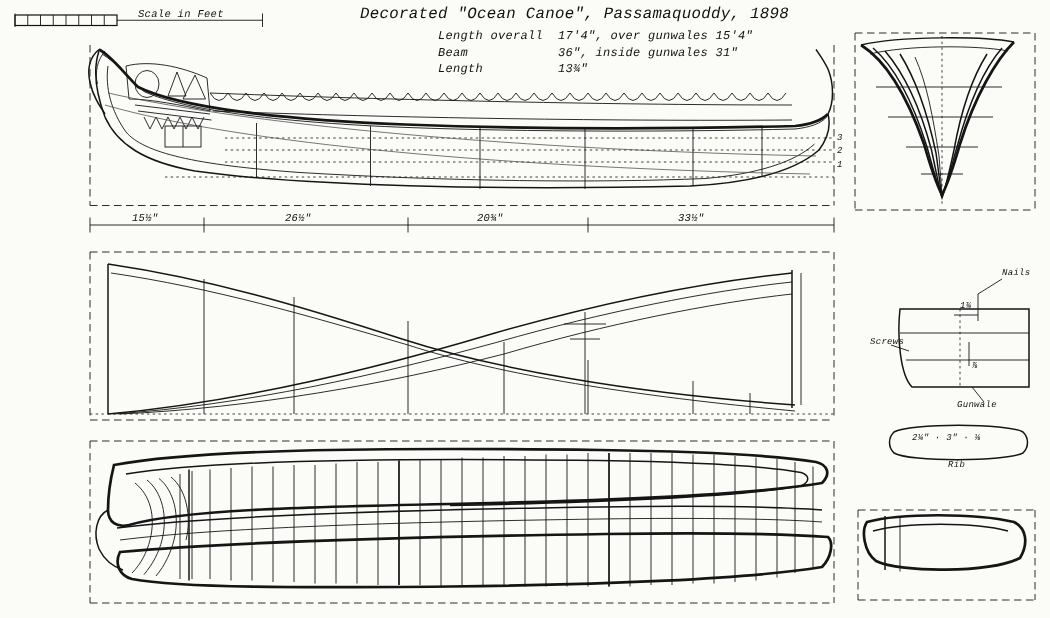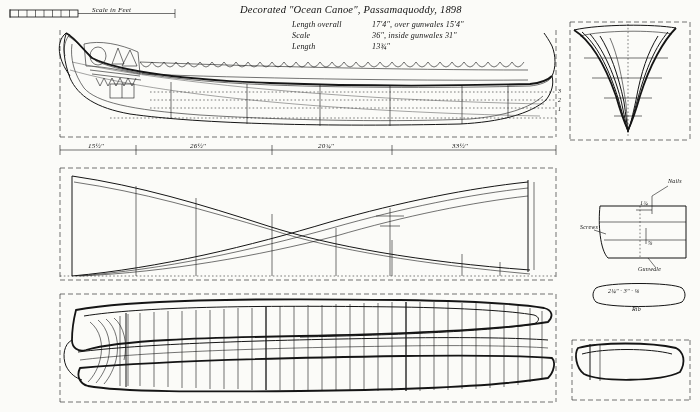--- a/index.html
+++ b/index.html
@@ -1,18 +1,18 @@
 <!DOCTYPE html>
 <html><head>
 <meta charset="utf-8">
 <style>
   html,body{margin:0;padding:0;background:#ffffff;}
   body{width:700px;height:412px;overflow:hidden;font-family:"Liberation Serif",serif;color:#1a1a1a;}
   #sheet{position:relative;width:700px;height:412px;background:#fbfbf8;}
-  .lbl{position:absolute;white-space:nowrap;font-family:Liberation Serif, serif;color:#111;letter-spacing:.2px;}
+  .lbl{position:absolute;white-space:nowrap;font-family:Liberation Mono, monospace;color:#111;letter-spacing:.2px;}
   .title{font-size:10.5px;font-style:italic;}
   .spec{font-size:8px;font-style:italic;}
   .dim{font-size:7px;font-style:italic;}
   .tiny{font-size:6px;font-style:italic;}
   svg{position:absolute;left:0;top:0;}
   .ln{fill:none;stroke:#151515;}
   .thin{stroke-width:.6;}
   .med{stroke-width:1;}
   .hvy{stroke-width:1.8;}
   .dash{stroke-dasharray:5 3;stroke-width:.6;}
@@ -256,21 +256,21 @@
       <line class="ln med" x1="590" y1="344" x2="590" y2="380"></line>
       <line class="ln thin" x1="600" y1="344" x2="600" y2="381"></line>
     </g>
   </svg>
 
   <div class="lbl title" style="left:240px;top:4px;">Decorated "Ocean Canoe", Passamaquoddy, 1898</div>
   <div class="lbl dim" style="left:92px;top:6px;">Scale in Feet</div>
 
   <div class="lbl spec" style="left:292px;top:20px;">Length overall</div>
   <div class="lbl spec" style="left:372px;top:20px;">17'4", over gunwales 15'4"</div>
-  <div class="lbl spec" style="left:292px;top:31px;">Scale</div>
+  <div class="lbl spec" style="left:292px;top:31px;">Beam</div>
   <div class="lbl spec" style="left:372px;top:31px;">36", inside gunwales 31"</div>
   <div class="lbl spec" style="left:292px;top:42px;">Length</div>
   <div class="lbl spec" style="left:372px;top:42px;">13¾"</div>
 
   <div class="lbl dim" style="left:88px;top:142px;">15½"</div>
   <div class="lbl dim" style="left:190px;top:142px;">26½"</div>
   <div class="lbl dim" style="left:318px;top:142px;">20¾"</div>
   <div class="lbl dim" style="left:452px;top:142px;">33½"</div>
 
   <div class="lbl tiny" style="left:558px;top:88px;">3</div>

